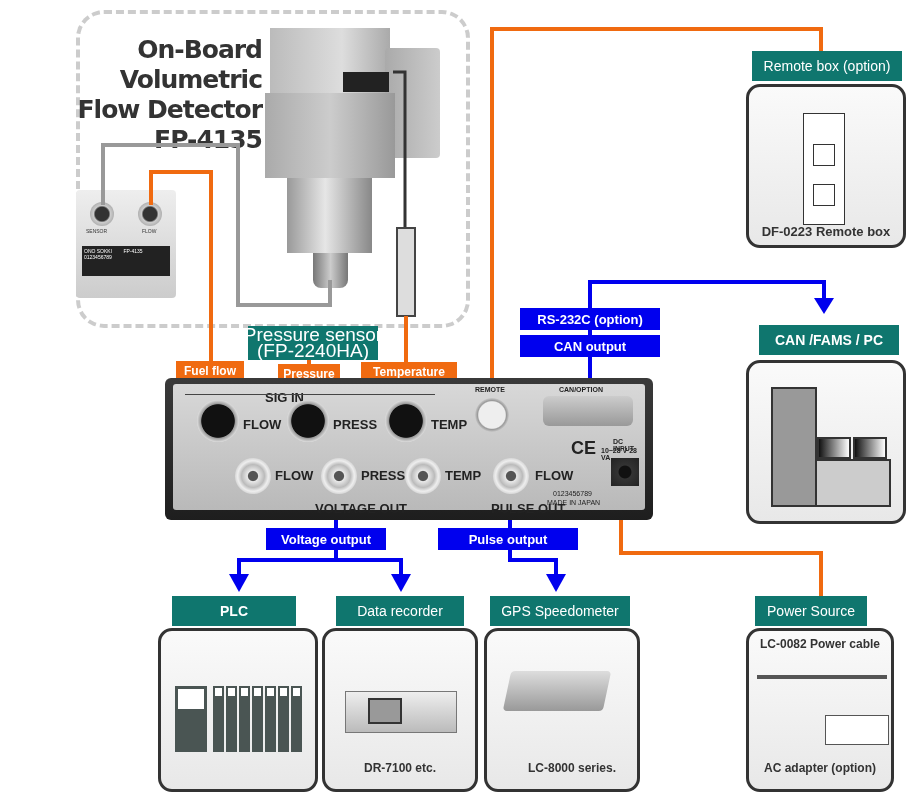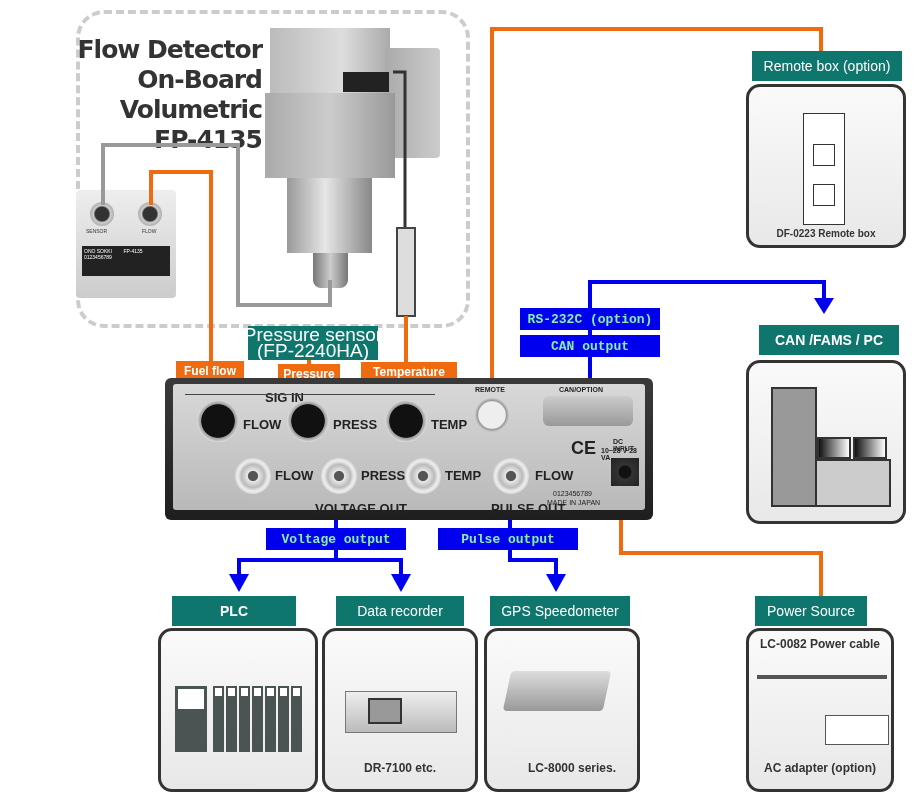--- a/index.html
+++ b/index.html
@@ -1,37 +1,37 @@
 <!DOCTYPE html>
 <html><head>
 <meta charset="utf-8">
 <style>
   html,body{margin:0;padding:0;background:#fff;}
   body{width:914px;height:800px;position:relative;overflow:hidden;font-family:"Liberation Sans",sans-serif;}
   .abs{position:absolute;}
   .title{font-family:"DejaVu Sans",sans-serif;font-weight:bold;color:#333;font-size:25px;line-height:30px;text-align:right;letter-spacing:-1px;}
   .dark-label{position:absolute;background:#0f766e;color:#fff;font-size:14px;display:flex;align-items:center;justify-content:center;white-space:nowrap;}
   .orange-label{position:absolute;background:#f06a10;color:#fff;font-weight:bold;font-size:12px;display:flex;align-items:center;justify-content:center;}
-  .blue-label{position:absolute;background:#0000ee;color:#86efac;font-weight:bold;font-size:13px;display:flex;align-items:center;justify-content:center;font-family:Liberation Mono, monospace;}
+  .blue-label{position:absolute;background:#0000ee;color:#ffffff;font-weight:bold;font-size:13px;display:flex;align-items:center;justify-content:center;}
   .card{position:absolute;border:3px solid #333;border-radius:14px;background:linear-gradient(#fafafa,#e8e8e8);box-sizing:border-box;}
   .card-caption{position:absolute;left:0;right:0;text-align:center;font-weight:bold;font-size:12px;color:#333;}
   .panel{position:absolute;left:165px;top:378px;width:488px;height:142px;background:linear-gradient(#3a3a3a,#1e1e1e);border-radius:6px;}
   .panel-inner{position:absolute;left:8px;top:6px;right:8px;bottom:10px;background:linear-gradient(#d8d8d8,#b9b9b9);border-radius:3px;}
   .conn{position:absolute;border-radius:50%;background:radial-gradient(circle,#111 55%,#9a9a9a 58%,#e4e4e4 72%,#888 100%);}
   .bnc{position:absolute;border-radius:50%;background:radial-gradient(circle,#555 18%,#e8e8e8 22%,#bbb 45%,#eee 60%,#999 100%);}
   .plabel{position:absolute;font-size:13px;font-weight:bold;color:#222;}
 </style>
 </head>
 <body>
 
 <div class="abs" style="left:76px;top:10px;width:386px;height:310px;border:4px dashed #ccc;border-radius:28px;"></div>
 
 <div class="abs title" style="left:0;top:35px;width:262px;">
+  <div>On-Board Volumetric</div>
   <div>Flow Detector</div>
-  <div>On-Board Volumetric</div>
   <div>FP-4135</div>
 </div>
 
 <div class="abs" style="left:265px;top:28px;width:185px;height:260px;">
   <div class="abs" style="left:5px;top:0;width:120px;height:120px;background:linear-gradient(90deg,#bbb,#ddd 60%,#aaa);"></div>
   <div class="abs" style="left:120px;top:20px;width:55px;height:110px;background:linear-gradient(90deg,#aaa,#ccc);border-radius:4px;"></div>
   <div class="abs" style="left:0;top:65px;width:130px;height:85px;background:linear-gradient(90deg,#aaa,#ccc 50%,#999);"></div>
   <div class="abs" style="left:78px;top:44px;width:46px;height:20px;background:#222;"></div>
   <div class="abs" style="left:22px;top:150px;width:85px;height:75px;background:linear-gradient(90deg,#999,#e6e6e6 45%,#888);"></div>
   <div class="abs" style="left:48px;top:225px;width:35px;height:35px;background:linear-gradient(90deg,#777,#ccc,#777);border-radius:0 0 8px 8px;"></div>
@@ -122,30 +122,30 @@
     <div class="plabel" style="left:318px;top:117px;">PULSE OUT</div>
     <div class="plabel" style="left:398px;top:54px;font-size:18px;">CE</div>
     <div class="plabel" style="left:440px;top:54px;font-size:7px;">DC INPUT</div>
     <div class="plabel" style="left:428px;top:63px;font-size:7px;">10−28 V  28 VA</div>
     <div class="abs" style="left:438px;top:74px;width:28px;height:28px;background:radial-gradient(circle,#111 30%,#333 35%,#222);"></div>
     <div class="plabel" style="left:380px;top:106px;font-size:7px;font-weight:normal;">0123456789</div>
     <div class="plabel" style="left:374px;top:115px;font-size:7px;font-weight:normal;">MADE IN JAPAN</div>
   </div>
 </div>
 
-<div class="blue-label" style="left:266px;top:528px;width:140px;height:22px;">Voltage output</div>
+<div class="blue-label" style="left:266px;top:528px;width:120px;height:22px;">Voltage output</div>
 <div class="blue-label" style="left:438px;top:528px;width:140px;height:22px;">Pulse output</div>
 
 <div class="dark-label" style="left:752px;top:51px;width:150px;height:30px;">Remote box (option)</div>
 <div class="card" style="left:746px;top:84px;width:160px;height:164px;">
   <div class="abs" style="left:54px;top:26px;width:40px;height:110px;background:#fff;border:1px solid #333;">
     <div class="abs" style="left:9px;top:30px;width:20px;height:20px;border:1.5px solid #333;"></div>
     <div class="abs" style="left:9px;top:70px;width:20px;height:20px;border:1.5px solid #333;"></div>
   </div>
-  <div class="card-caption" style="bottom:6px;font-size:10px;">DF-0223 Remote box</div>
+  <div class="card-caption" style="bottom:6px;font-size:13px;">DF-0223 Remote box</div>
 </div>
 
 <div class="dark-label" style="left:759px;top:325px;width:140px;height:30px;font-weight:bold;">CAN /FAMS / PC</div>
 <div class="card" style="left:746px;top:360px;width:160px;height:164px;">
   <div class="abs" style="left:22px;top:24px;width:42px;height:116px;background:#999;border:2px solid #333;"></div>
   <div class="abs" style="left:68px;top:74px;width:30px;height:18px;background:linear-gradient(90deg,#111,#fff);border:2px solid #333;"></div>
   <div class="abs" style="left:104px;top:74px;width:30px;height:18px;background:linear-gradient(90deg,#111,#fff);border:2px solid #333;"></div>
   <div class="abs" style="left:66px;top:96px;width:72px;height:44px;border:2px solid #333;background:#ccc;"></div>
 </div>
 

